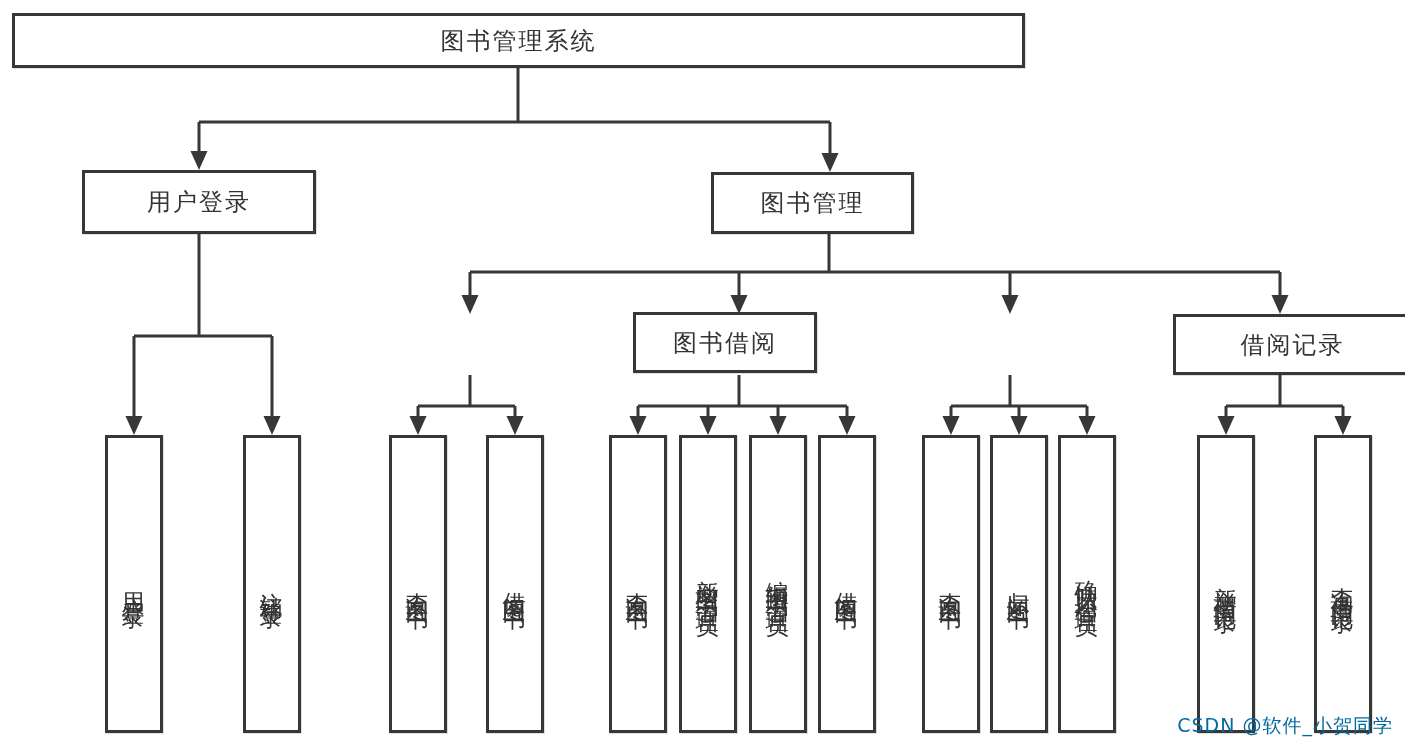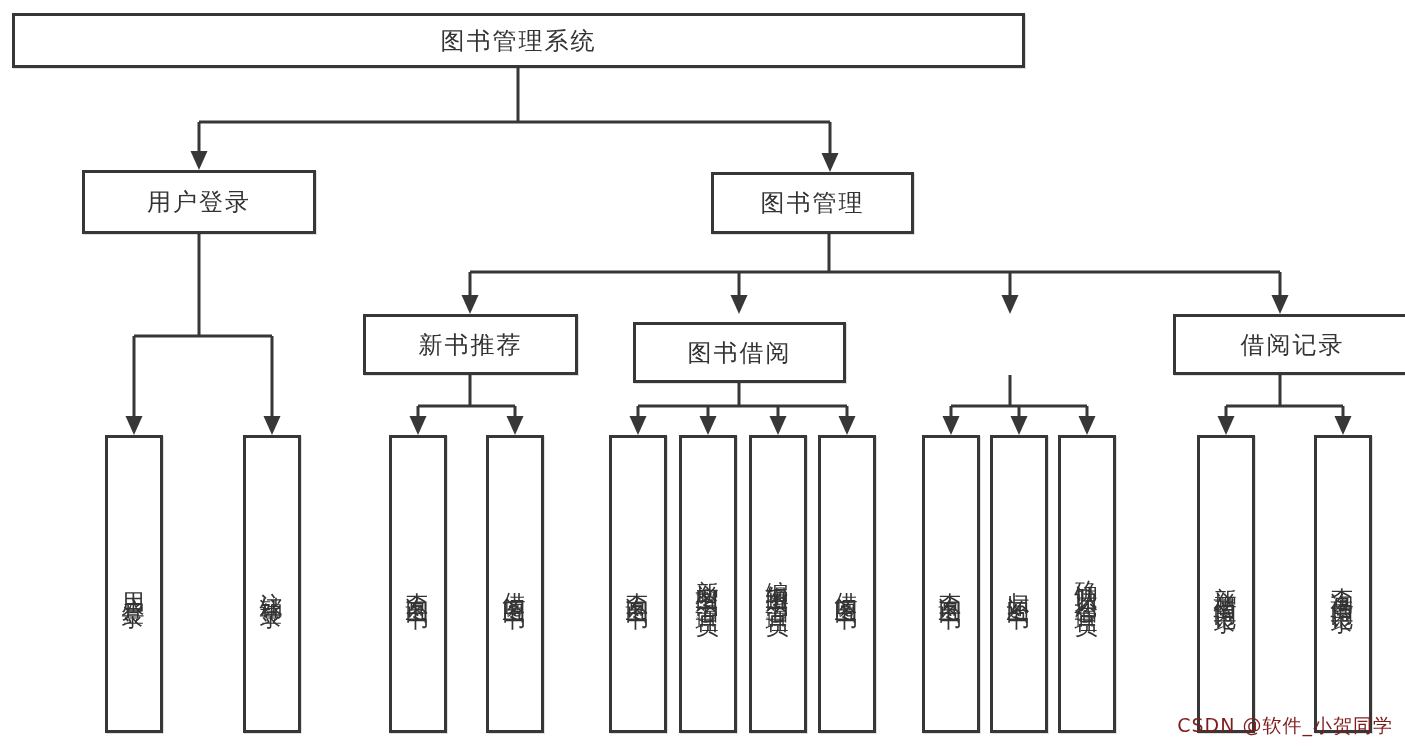--- a/index.html
+++ b/index.html
@@ -39,21 +39,21 @@
     letter-spacing: 2px;
     white-space: nowrap;
     box-shadow: 1px 1px 0 rgba(0,0,0,0.12);
   }
 
   
   .n-root  { left: 12px;   top: 13px;  width: 1013px; height: 55px; }
   .n-l2a   { left: 82px;   top: 170px; width: 234px;  height: 64px; }
   .n-l2b   { left: 711px;  top: 172px; width: 203px;  height: 62px; }
   .n-l3a   { left: 363px;  top: 314px; width: 215px;  height: 61px; }
-  .n-l3b   { left: 633px;  top: 322px; width: 213px;  height: 61px; }
+  .n-l3b   { left: 633px;  top: 312px; width: 184px;  height: 61px; }
   .n-l3c   { left: 903px;  top: 314px; width: 215px;  height: 61px; }
   .n-l3d   { left: 1173px; top: 314px; width: 239px;  height: 61px; font-family: Liberation Serif, serif; }
 
   
   .leaf { top: 435px; width: 58px; height: 298px; }
   .leaf > span {
     writing-mode: vertical-rl;
     text-orientation: mixed;
     font-size: 23px;
     letter-spacing: 5px;
@@ -71,21 +71,21 @@
   .lf9  { left: 922px; }
   .lf10 { left: 990px; }
   .lf11 { left: 1058px; }
   .lf12 { left: 1197px; }
   .lf13 { left: 1314px; }
 
   .watermark {
     position: absolute;
     right: 12px;
     bottom: 8px;
-    color: #7f1d1d;
+    color: #0369a1;
     font-size: 19px;
     letter-spacing: 1px;
     white-space: nowrap;
   }
 </style>
 </head>
 <body>
 
 <div class="canvas">
 
@@ -116,21 +116,20 @@
       <polygon points="1078.5,416 1095.5,416 1087,435"></polygon>
       <polygon points="1217.5,416 1234.5,416 1226,435"></polygon>
       <polygon points="1334.5,416 1351.5,416 1343,435"></polygon>
     </svg>
 
   <div class="node n-root">图书管理系统</div>
 
   <div class="node n-l2a">用户登录</div>
   <div class="node n-l2b">图书管理</div>
 
-  <div class="node n-l3a">新书推荐</div>
   <div class="node n-l3b">图书借阅</div>
   <div class="node n-l3d">借阅记录</div>
 
   <div class="node leaf lf1">
     <span>用户登录</span>
   </div>
   <div class="node leaf lf2">
     <span>注销登录</span>
   </div>
   <div class="node leaf lf3">

